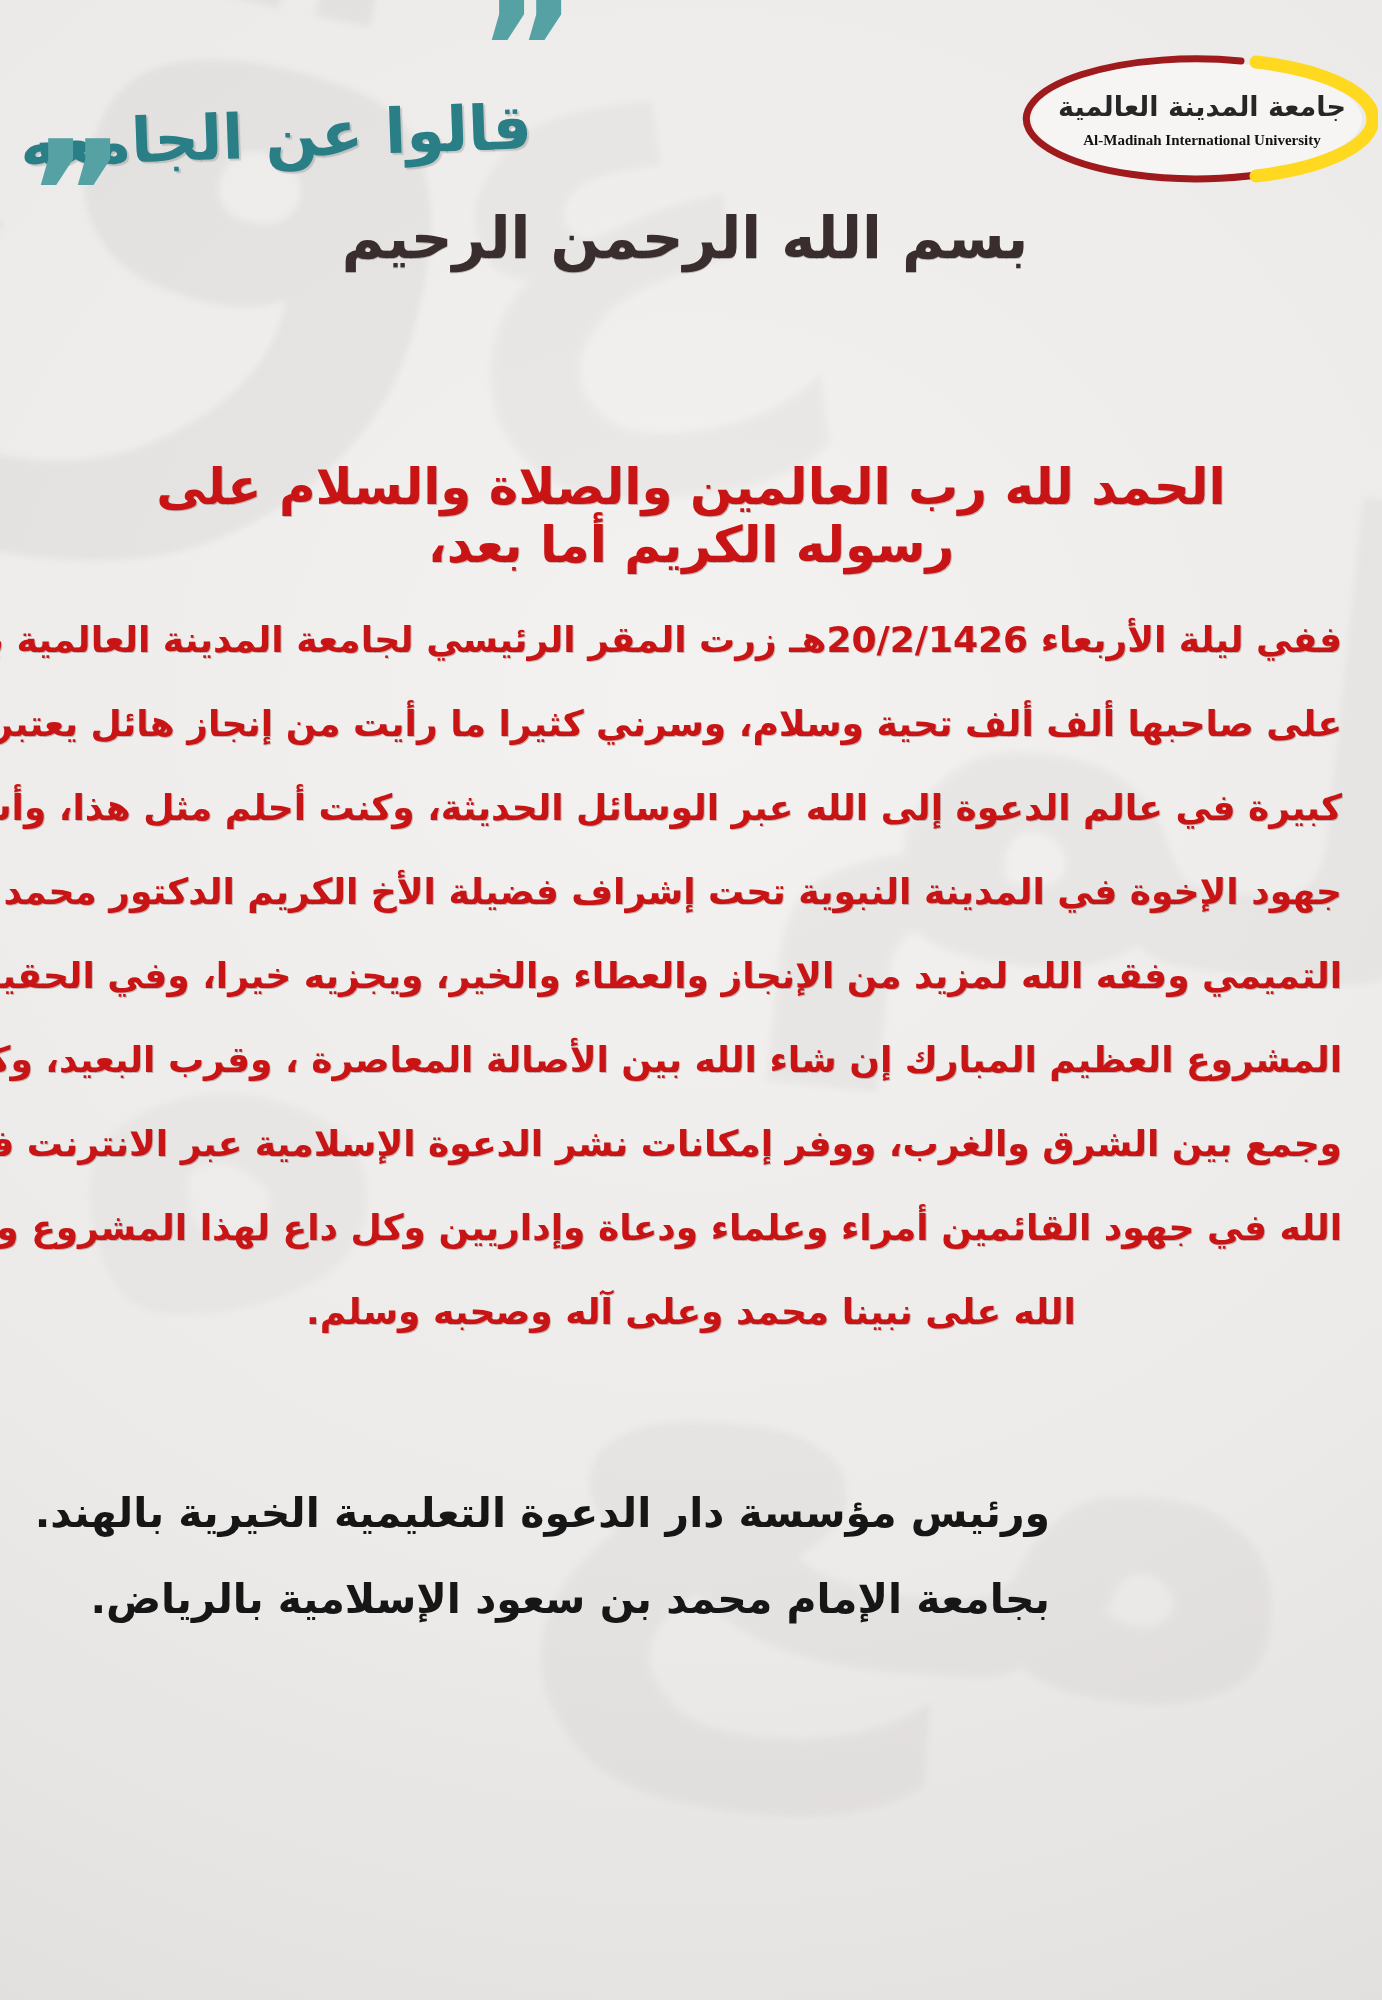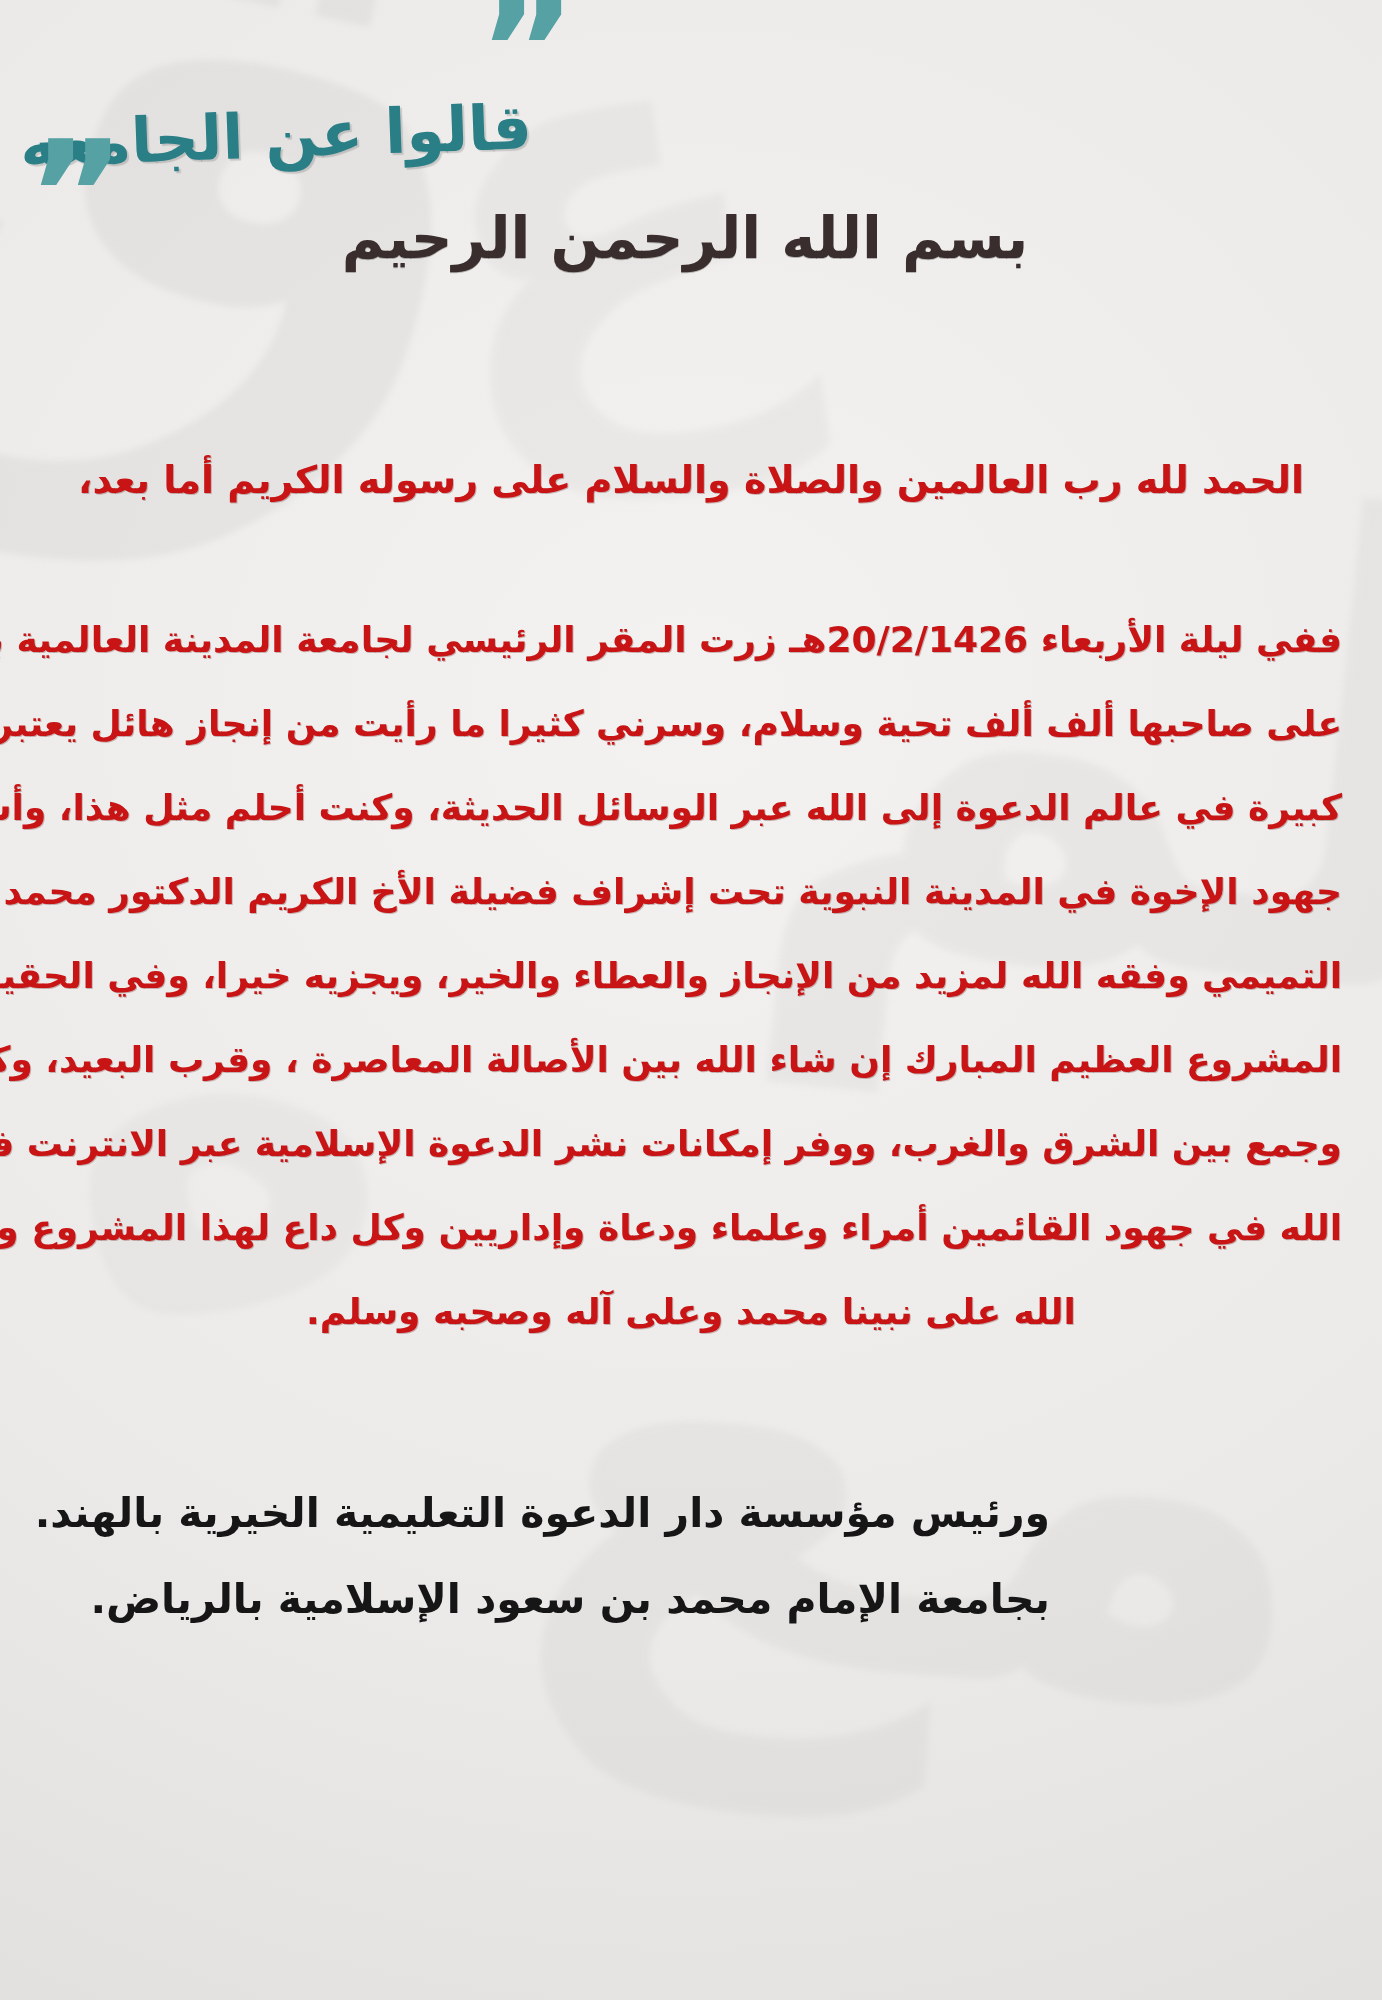--- a/index.html
+++ b/index.html
@@ -56,21 +56,21 @@
     text-align:center;direction:rtl;
     font-size:58px;font-weight:bold;letter-spacing:2px;
     color:#392d2d;
     text-shadow:0 1px 0 rgba(0,0,0,.25);
   }
 
   
   .intro{
     position:absolute;top:458px;left:70px;right:70px;
     text-align:center;direction:rtl;
-    font-size:38px;font-weight:bold;
+    font-size:50px;font-weight:bold;
     color:var(--text-red,#c81414);
     text-shadow:1px 1px 0 rgba(80,0,0,.25);
   }
   .testimonial{
     position:absolute;top:598px;left:40px;right:40px;
     direction:rtl;
     font-size:36px;font-weight:bold;
     color:var(--text-red,#c81414);
     text-shadow:1px 1px 0 rgba(80,0,0,.25);
   }
@@ -100,20 +100,29 @@
     <span class="wm2">ع</span>
     <span class="wm3">لم</span>
     <span class="wm4">ه</span>
     <span class="wm5">مع</span>
   </div>
 
   <span class="quote-top">”</span>
   <h1 class="title">قالوا عن الجامعه</h1>
   <span class="quote-bottom">„</span>
 
+  <div class="logo">
+    <svg viewBox="0 0 362 140">
+      <ellipse cx="181" cy="69" rx="165" ry="57" fill="#f8f7f6" opacity="0.85"></ellipse>
+      <path d="M 225 11 A 170 60 0 1 0 278 118" fill="none" stroke="#9e1a1c" stroke-width="7" stroke-linecap="round"></path>
+      <path d="M 240 12 A 170 60 0 0 1 240 126" fill="none" stroke="#ffd91f" stroke-width="13" stroke-linecap="round"></path>
+      <text class="ar" x="186" y="66" text-anchor="middle">جامعة المدينة العالمية</text>
+      <text class="en" x="186" y="95" text-anchor="middle">Al-Madinah International University</text>
+    </svg>
+  </div>
 
   <div class="bismillah">بسم الله الرحمن الرحيم</div>
 
   <div class="intro">الحمد لله رب العالمين والصلاة والسلام على رسوله الكريم أما بعد،</div>
 
   <div class="testimonial">
     <div class="line">ففي ليلة الأربعاء 20/2/1426هـ زرت المقر الرئيسي لجامعة المدينة العالمية بطيبة الطيبة</div>
     <div class="line">على صاحبها ألف ألف تحية وسلام، وسرني كثيرا ما رأيت من إنجاز هائل يعتبر انطلاقة</div>
     <div class="line">كبيرة في عالم الدعوة إلى الله عبر الوسائل الحديثة، وكنت أحلم مثل هذا، وأسمع عن</div>
     <div class="line">جهود الإخوة في المدينة النبوية تحت إشراف فضيلة الأخ الكريم الدكتور محمد خليفة</div>

